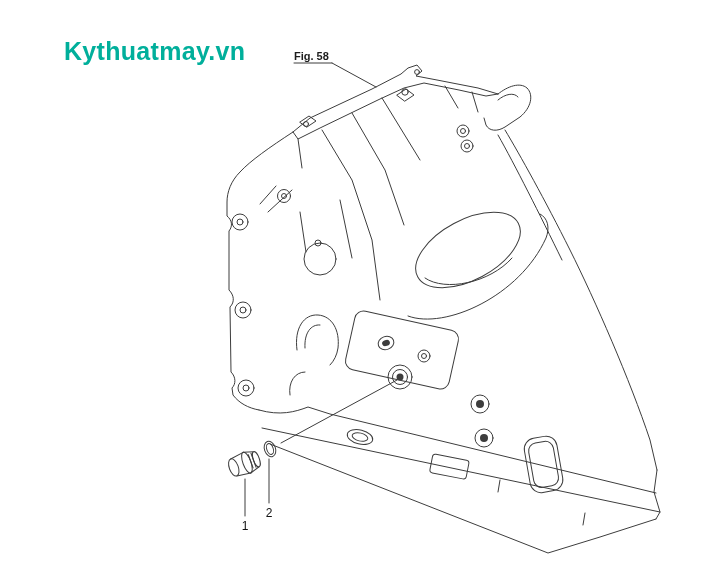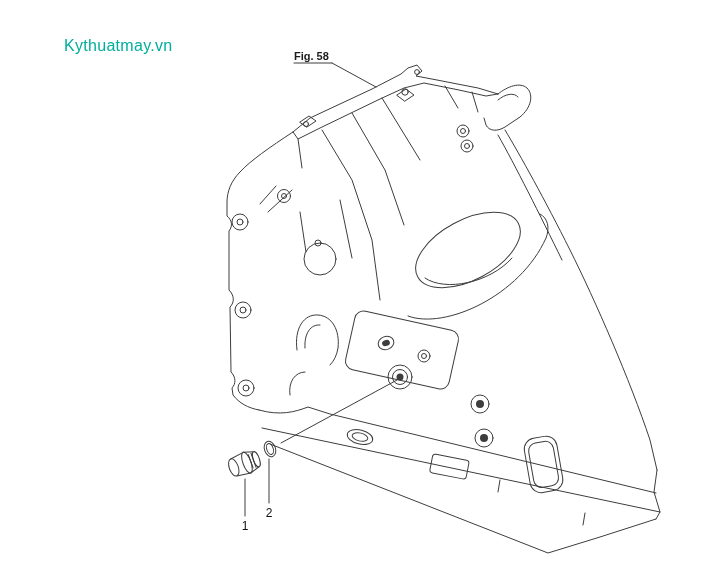--- a/index.html
+++ b/index.html
@@ -3,21 +3,21 @@
 <meta charset="utf-8">
 <style>
   html,body { margin:0; padding:0; background:#ffffff; }
   .page {
     position:relative; width:707px; height:586px;
     background:#ffffff; overflow:hidden;
     font-family:"Liberation Sans", sans-serif;
   }
   .logo {
     position:absolute; left:64px; top:37px;
-    font-size:16px; font-weight:normal; letter-spacing:0.3px;
+    font-size:25px; font-weight:bold; letter-spacing:0.3px;
     color:#00AF9B;
   }
   svg.drawing { position:absolute; left:0; top:0; }
   svg text { font-family:"Liberation Sans", sans-serif; }
   .fig-label { font-size:11px; font-weight:bold; fill:#1c1c1c; }
   .part-num { font-size:12px; fill:#111111; }
   .ln { stroke:#3D3D3D; stroke-width:1; fill:none; stroke-linecap:round; stroke-linejoin:round; }
   .fillwhite { fill:#ffffff; }
   .filldark { fill:#3D3D3D; stroke:none; }
 </style>

